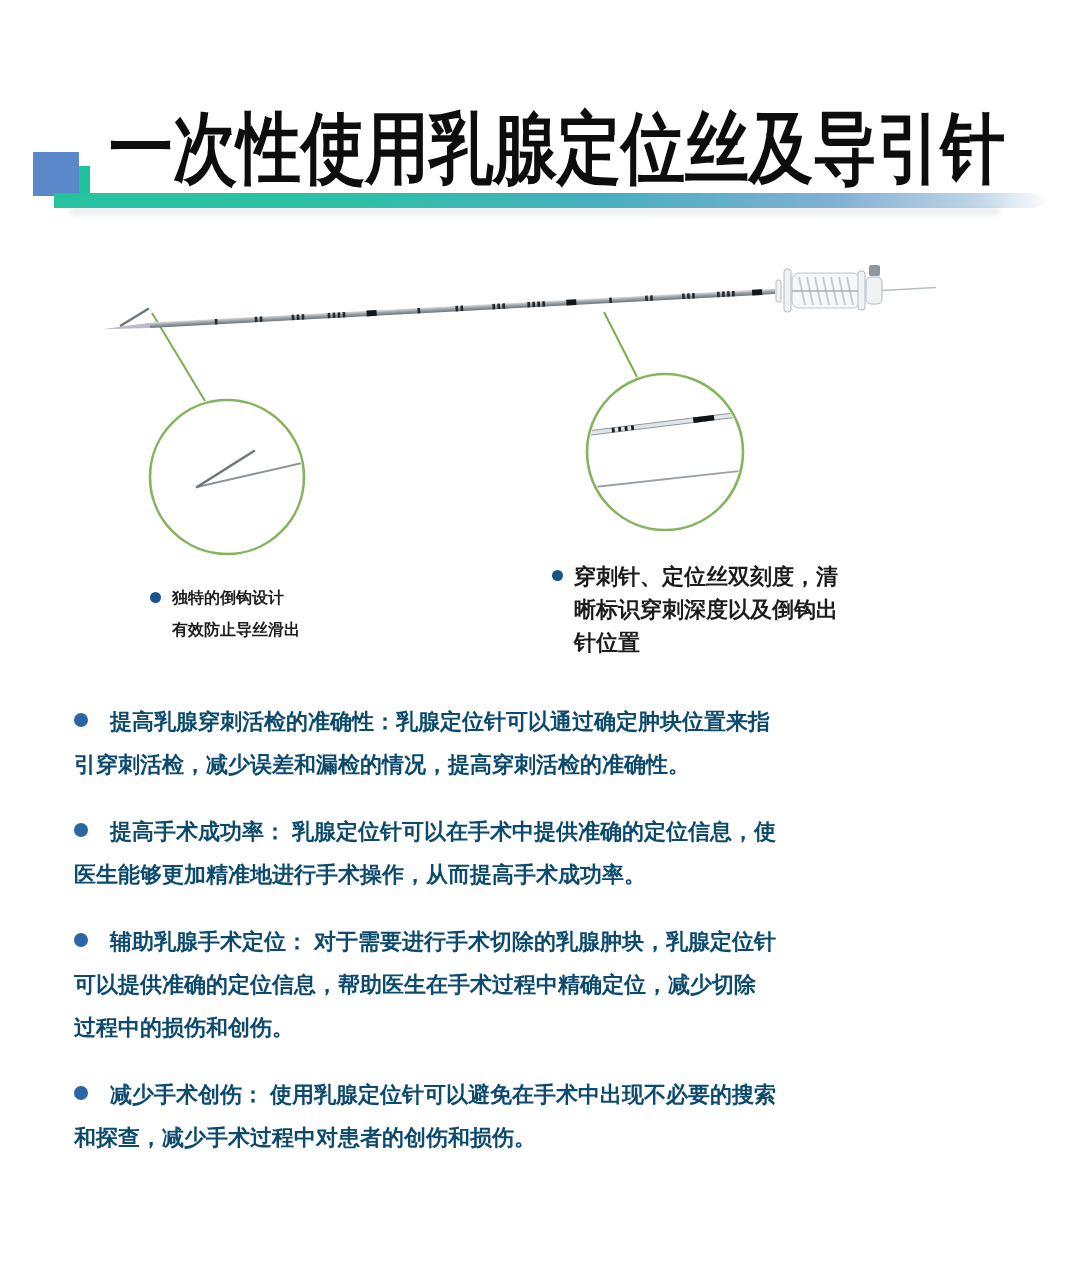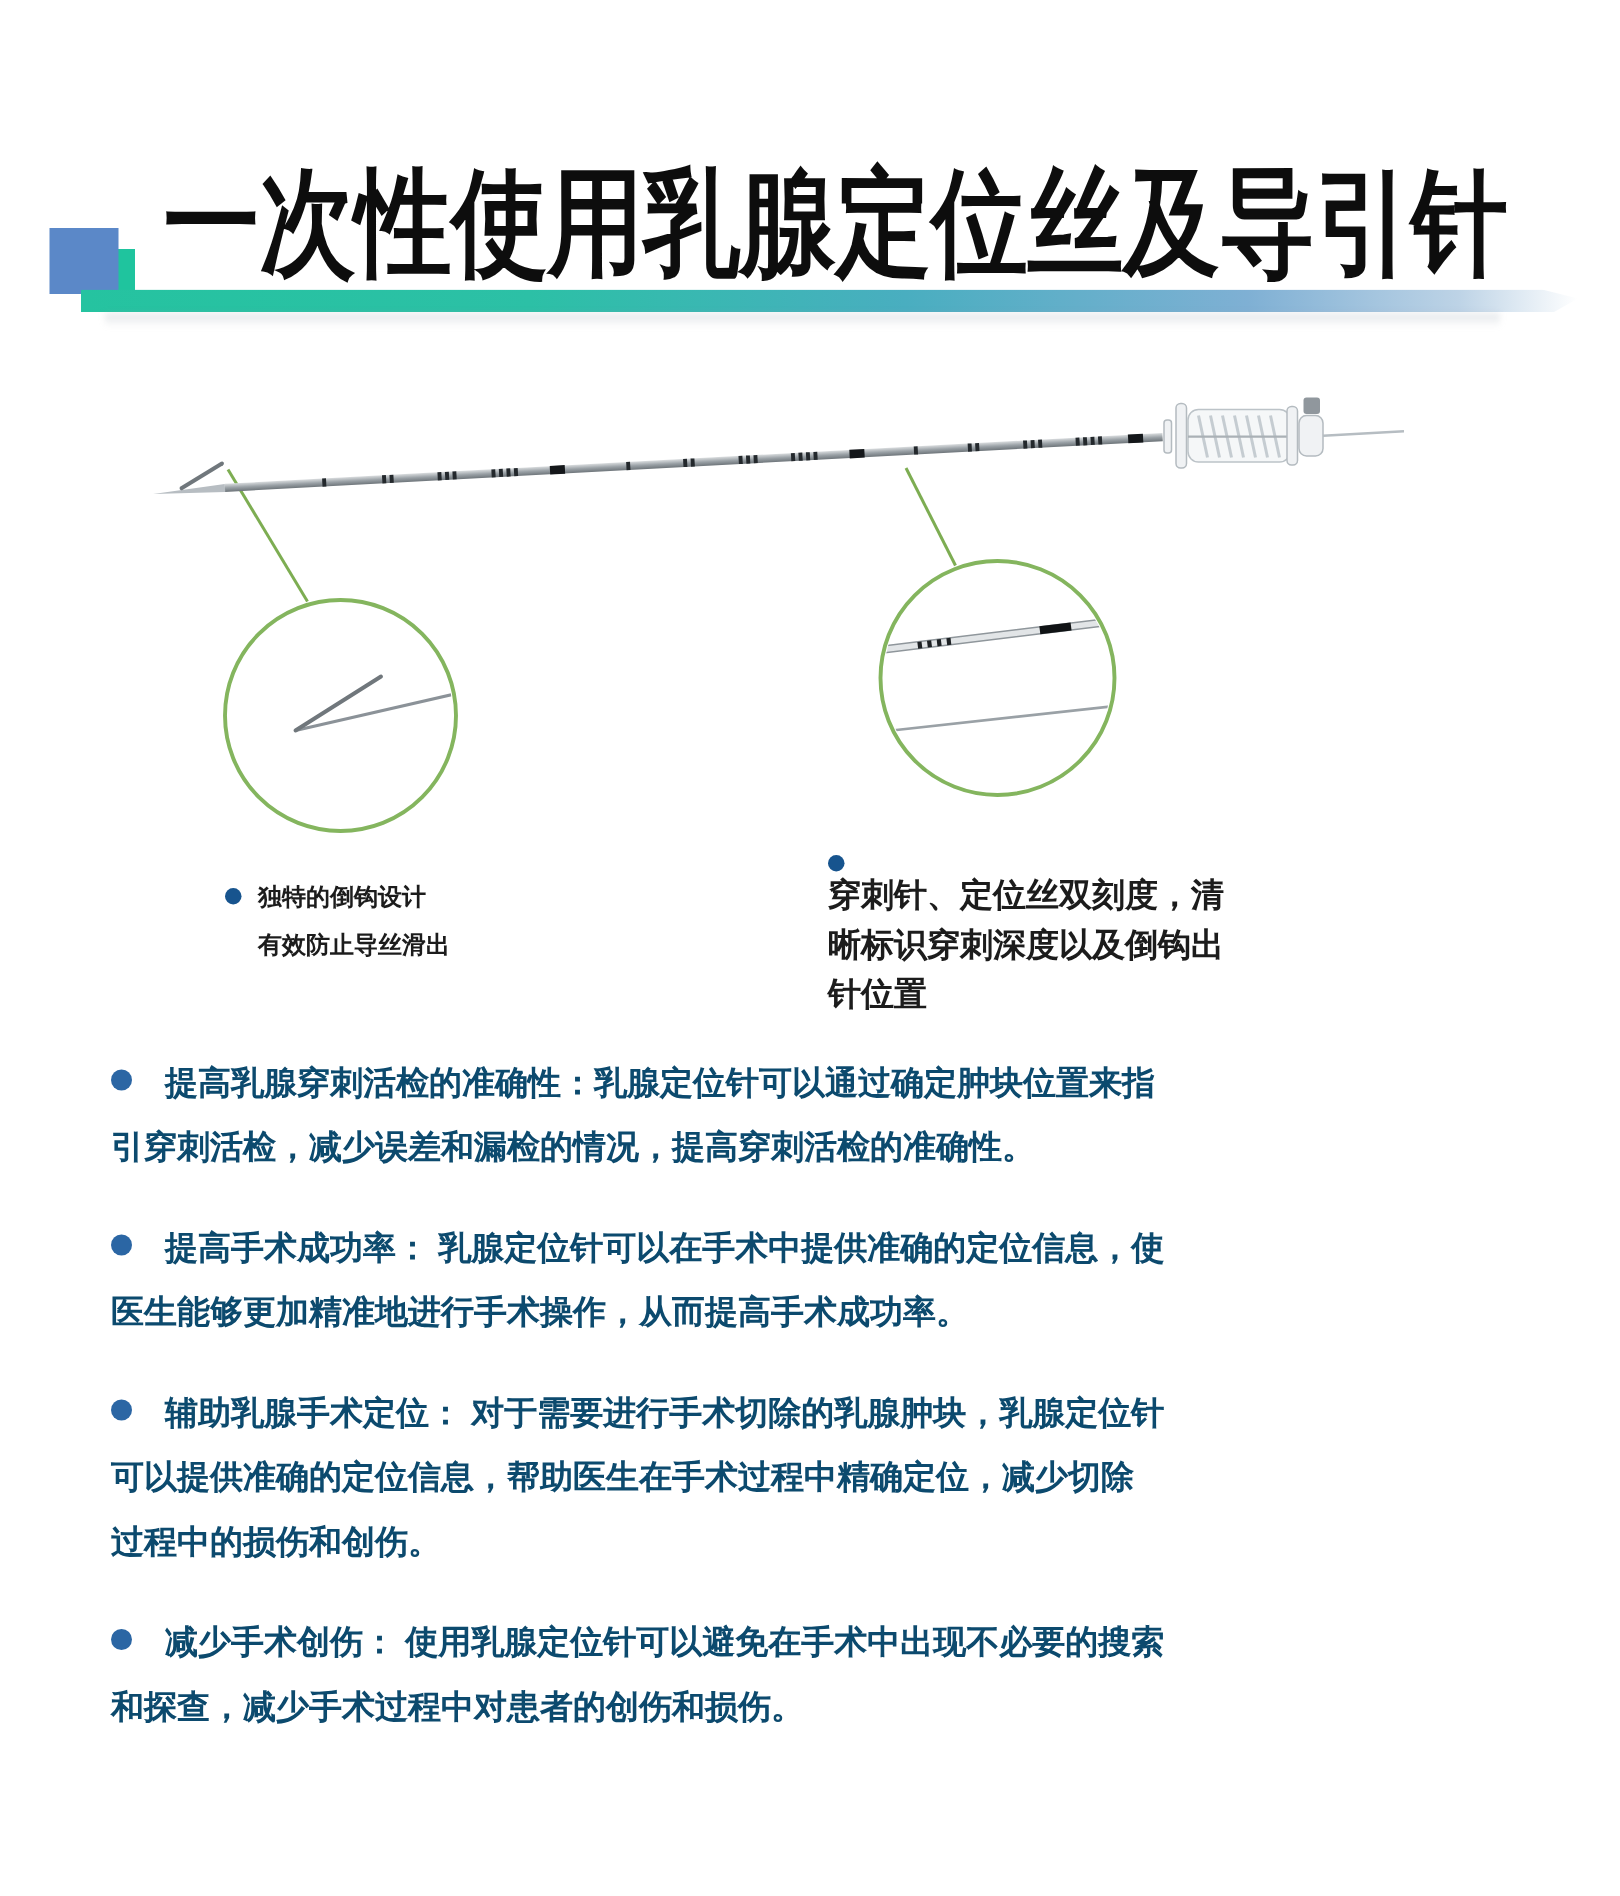--- a/index.html
+++ b/index.html
@@ -42,21 +42,21 @@
     font-family:"DejaVu Serif","Liberation Serif",serif;
     font-weight:bold;color:#1c1c1c;
   }
   .callout .cdot{
     flex:0 0 auto;width:11px;height:11px;border-radius:50%;
     background:#17548e;margin-top:10px;margin-right:11px;
   }
   .callout .ctext{white-space:pre-wrap;}
   .callout-left{left:150px;top:582px;width:250px;}
   .callout-left .ctext{font-size:16px;line-height:32px;}
-  .callout-right{left:552px;top:560px;width:300px;flex-direction:column;}
+  .callout-right{left:552px;top:560px;width:300px;}
   .callout-right .ctext{font-size:22px;line-height:33px;}
   
   .main-text{position:absolute;left:74px;top:700px;width:966px;color:#2b66a4;}
   .bullet-para{
     font-size:22px;line-height:43px;font-weight:700;color:#0c4a6e;
     margin:0 0 24px 0;
   }
   .bullet-para:nth-child(3){margin-bottom:24px;}
   .bullet-para:nth-child(4){margin-bottom:22px;}
   .bullet-para .dot{

